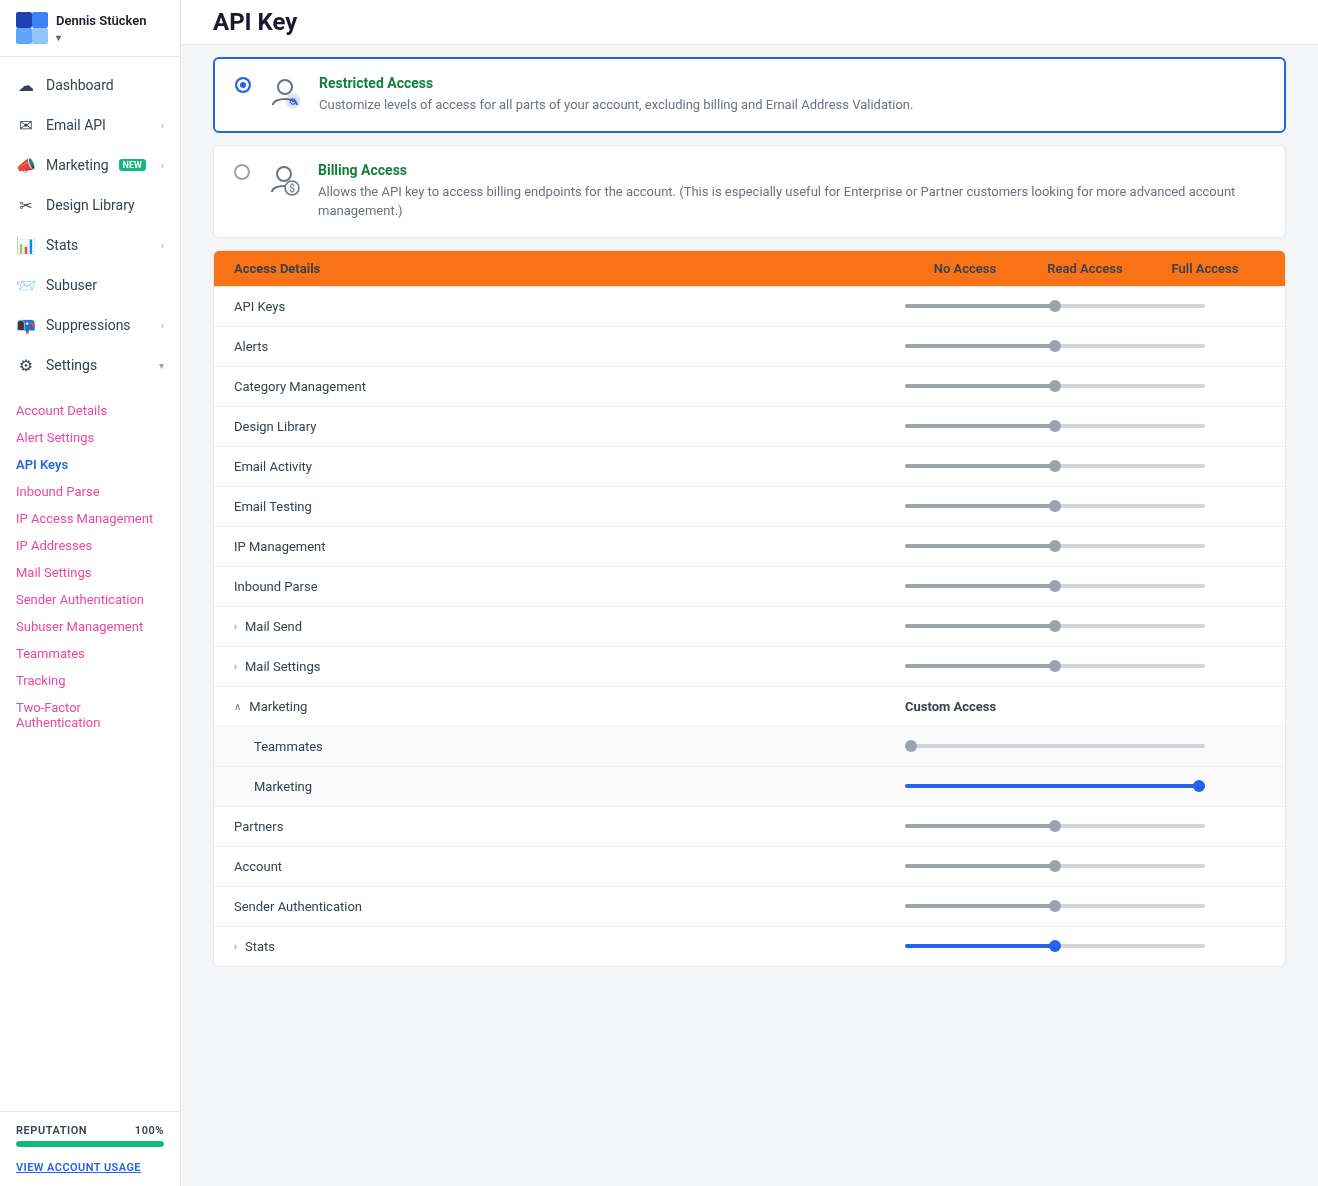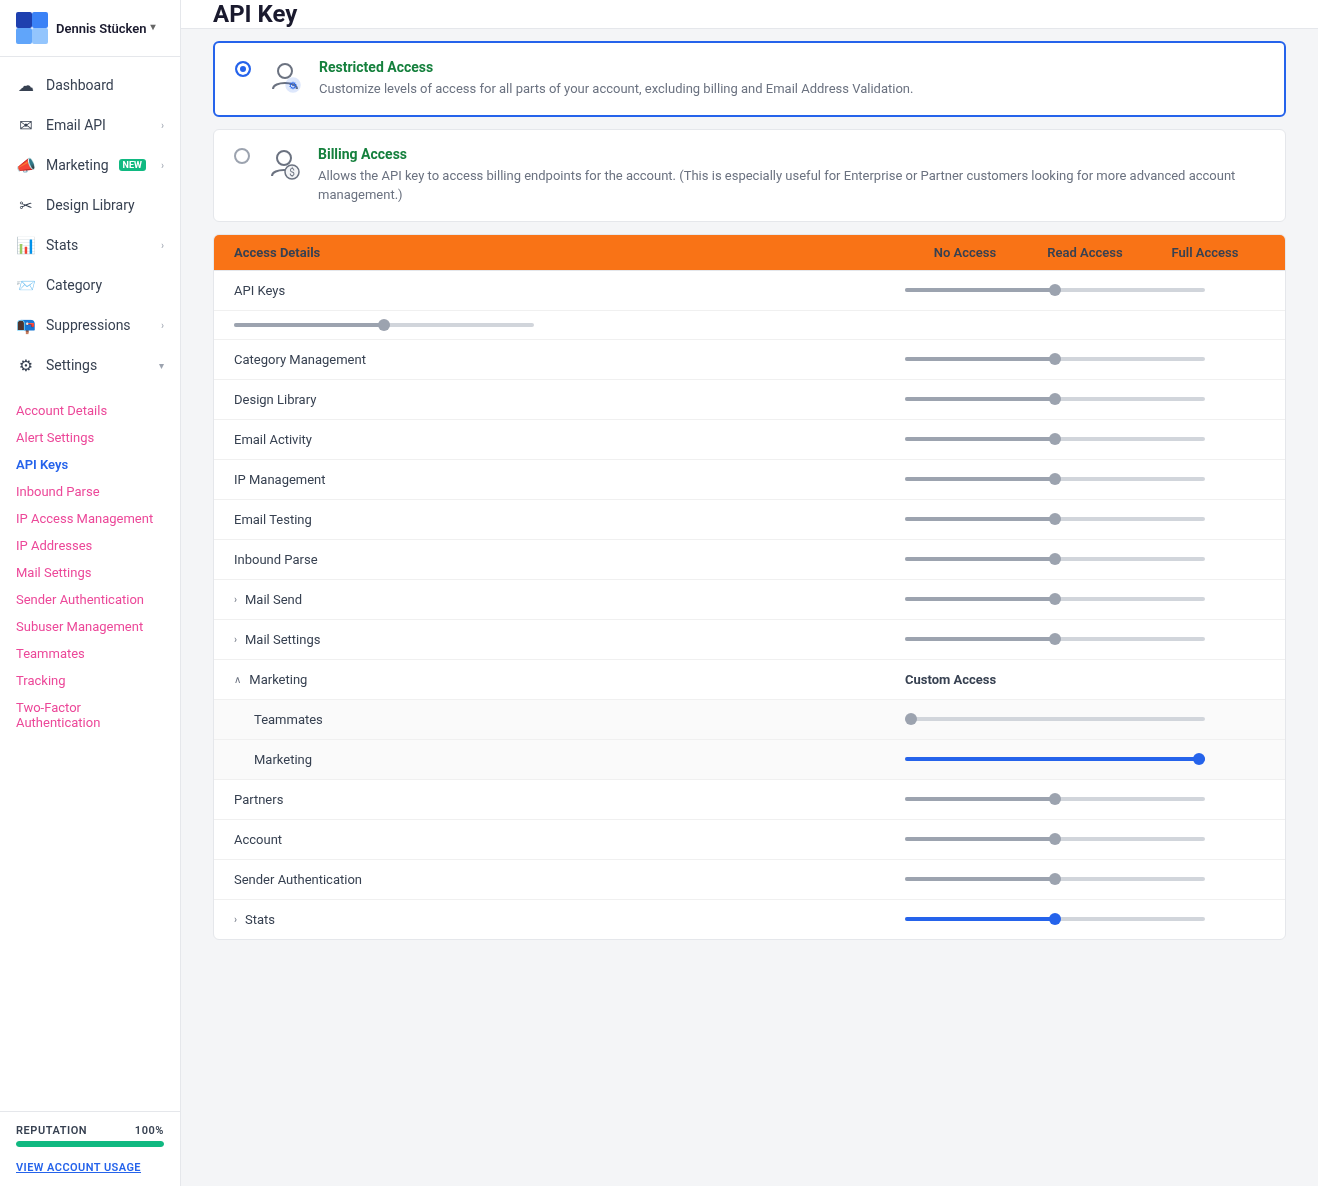--- a/index.html
+++ b/index.html
@@ -31,20 +31,21 @@
       align-items: center;
       justify-content: center;
     }
     .sidebar-user {
       font-size: 13px;
       font-weight: 600;
       color: #1a1a2e;
       display: flex;
       align-items: flex-start;
       gap: 4px;
+      flex-direction: column;
     }
     .sidebar-user .chevron { font-size: 10px; color: #666; }
 
     .sidebar-nav { padding: 8px 0; }
     .nav-item {
       display: flex;
       align-items: center;
       gap: 10px;
       padding: 10px 16px;
       font-size: 14px;
@@ -114,21 +115,21 @@
     
     .main {
       flex: 1;
       background: #f4f5f7;
       display: flex;
       flex-direction: column;
       overflow: hidden;
     }
     .main-header {
       background: #fff;
-      padding: 0 32px;
+      padding: 8px 32px;
       border-bottom: 1px solid #e5e7eb;
     }
     .main-header h1 {
       font-size: 24px;
       font-weight: 700;
       color: #1a1a2e;
     }
 
     
     .content-area {
@@ -297,21 +298,21 @@
       <span class="icon">✂</span>
       <span>Design Library</span>
     </div>
     <div class="nav-item">
       <span class="icon">📊</span>
       <span>Stats</span>
       <span class="chevron">›</span>
     </div>
     <div class="nav-item">
       <span class="icon">📨</span>
-      <span>Category</span>
+      <span>Subuser</span>
     </div>
     <div class="nav-item">
       <span class="icon">📭</span>
       <span>Suppressions</span>
       <span class="chevron">›</span>
     </div>
     <div class="nav-item">
       <span class="icon">⚙</span>
       <span>Settings</span>
       <span class="chevron">▾</span>
@@ -400,20 +401,21 @@
         <span class="row-label">API Keys</span>
         <div class="slider-container">
           <div class="slider-track">
             <div class="slider-fill" style="width:50%"></div>
             <div class="slider-thumb" style="left:50%;transform:translateY(-50%) translateX(-50%)"></div>
           </div>
         </div>
       </div>
 
       <div class="access-row">
+        <span class="row-label">Alerts</span>
         <div class="slider-container">
           <div class="slider-track">
             <div class="slider-fill" style="width:50%"></div>
             <div class="slider-thumb" style="left:50%;transform:translateY(-50%) translateX(-50%)"></div>
           </div>
         </div>
       </div>
 
       <div class="access-row">
         <span class="row-label">Category Management</span>
@@ -439,31 +441,31 @@
         <span class="row-label">Email Activity</span>
         <div class="slider-container">
           <div class="slider-track">
             <div class="slider-fill" style="width:50%"></div>
             <div class="slider-thumb" style="left:50%;transform:translateY(-50%) translateX(-50%)"></div>
           </div>
         </div>
       </div>
 
       <div class="access-row">
+        <span class="row-label">Email Testing</span>
+        <div class="slider-container">
+          <div class="slider-track">
+            <div class="slider-fill" style="width:50%"></div>
+            <div class="slider-thumb" style="left:50%;transform:translateY(-50%) translateX(-50%)"></div>
+          </div>
+        </div>
+      </div>
+
+      <div class="access-row">
         <span class="row-label">IP Management</span>
-        <div class="slider-container">
-          <div class="slider-track">
-            <div class="slider-fill" style="width:50%"></div>
-            <div class="slider-thumb" style="left:50%;transform:translateY(-50%) translateX(-50%)"></div>
-          </div>
-        </div>
-      </div>
-
-      <div class="access-row">
-        <span class="row-label">Email Testing</span>
         <div class="slider-container">
           <div class="slider-track">
             <div class="slider-fill" style="width:50%"></div>
             <div class="slider-thumb" style="left:50%;transform:translateY(-50%) translateX(-50%)"></div>
           </div>
         </div>
       </div>
 
       <div class="access-row">
         <span class="row-label">Inbound Parse</span>

